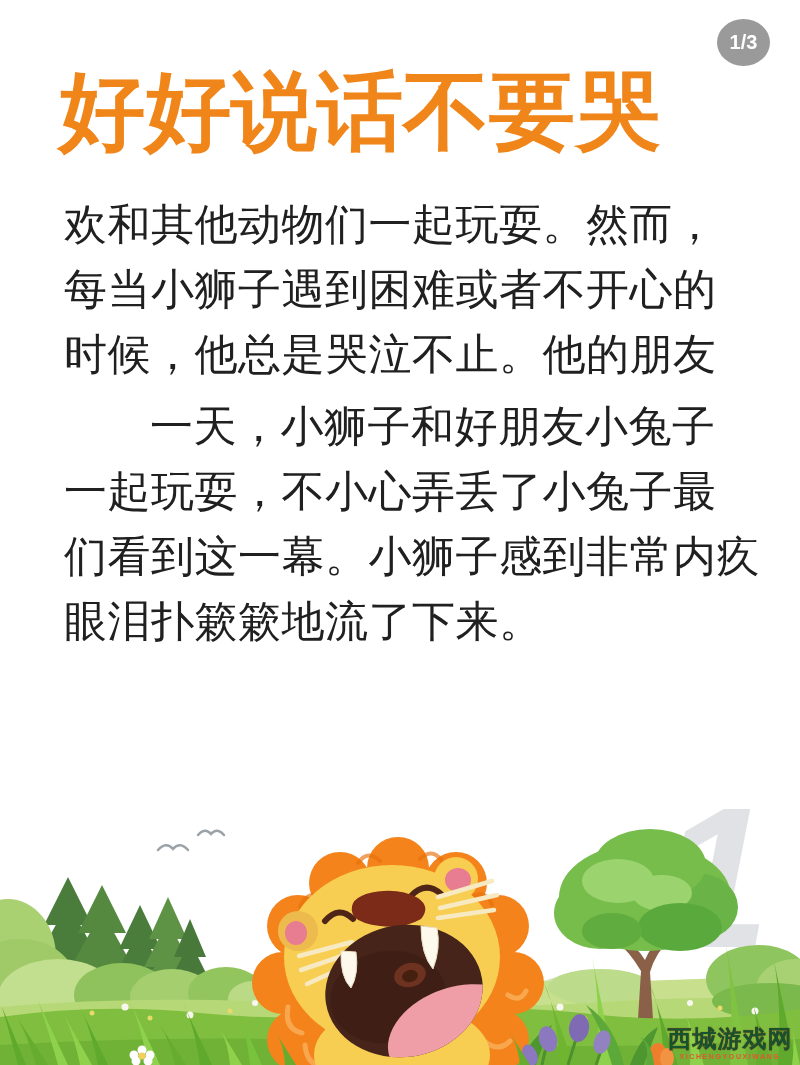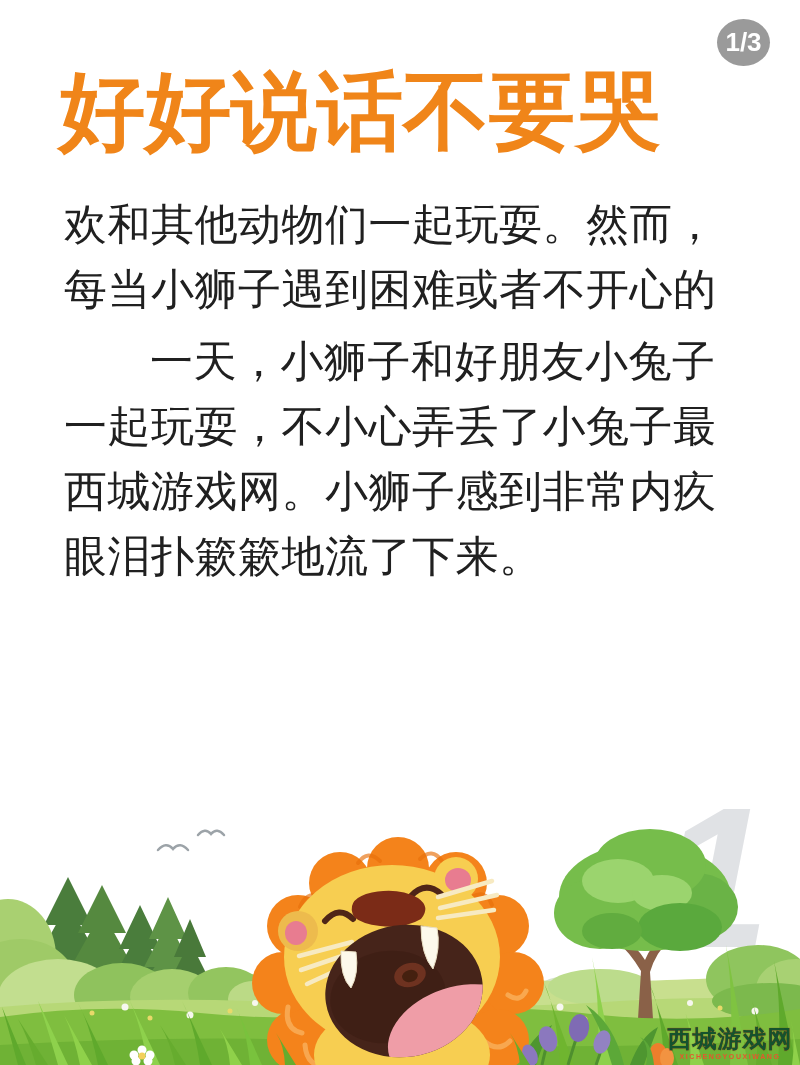--- a/index.html
+++ b/index.html
@@ -5,21 +5,21 @@
   html,body{margin:0;padding:0;}
   body{
     width:800px;height:1065px;position:relative;overflow:hidden;
     background:#ffffff;
     font-family:"Liberation Sans","DejaVu Sans",sans-serif;
   }
   .badge{
     position:absolute;left:717px;top:19px;width:53px;height:47px;
     background:#9a9a9a;border-radius:27px/24px;
     display:flex;align-items:center;justify-content:center;
-    color:#ffffff;font-size:26px;font-weight:700;
+    color:#ffffff;font-size:20px;font-weight:700;
   }
   .title{
     position:absolute;top:60px;left:0;width:720px;
     text-align:center;color:#f08519;
     font-size:86px;font-weight:800;letter-spacing:0px;line-height:1.2;
   }
   .story{
     position:absolute;top:192px;left:64px;right:54px;
     color:#202020;font-size:43px;line-height:65px;font-weight:500;
     letter-spacing:0.5px;
@@ -47,25 +47,26 @@
 <div class="badge">
   <span>1/3</span>
 </div>
 
 <div class="title">好好说话不要哭</div>
 
 <div class="story">
   <div class="para1">
     <div class="line">欢和其他动物们一起玩耍。然而，</div>
     <div class="line">每当小狮子遇到困难或者不开心的</div>
+    <div class="line">时候，他总是哭泣不止。他的朋友</div>
   </div>
   <div class="para2">
     <div class="line indent">一天，小狮子和好朋友小兔子</div>
     <div class="line">一起玩耍，不小心弄丢了小兔子最</div>
-    <div class="line">西城游戏网。小狮子感到非常内疚</div>
+    <div class="line">们看到这一幕。小狮子感到非常内疚</div>
     <div class="line">眼泪扑簌簌地流了下来。</div>
   </div>
 </div>
 
 <svg class="scene" viewBox="0 0 800 320" aria-hidden="true">
 
   <text x="770" y="202" text-anchor="end" font-size="200" font-weight="bold" font-style="italic" fill="#e0e2e5">1</text>
 
   <g stroke="#9ca3a8" stroke-width="2.5" fill="none" stroke-linecap="round">
     <path d="M 158 105 Q 166 96 173 104 Q 180 96 188 105"></path>

